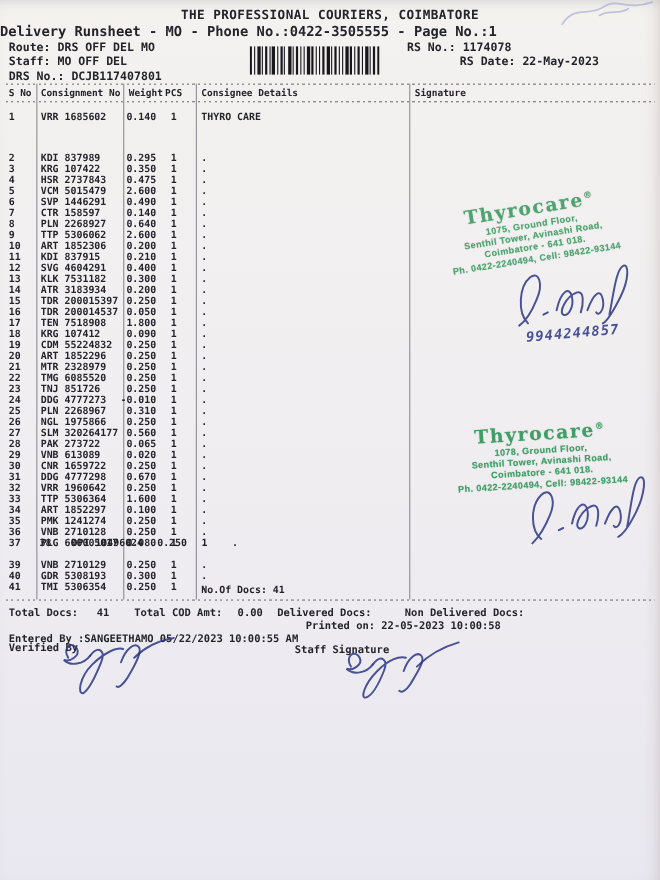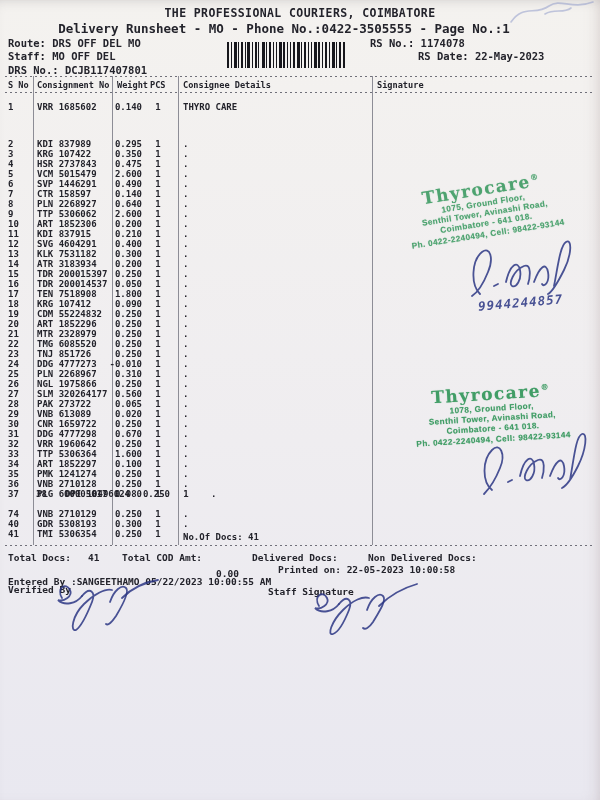--- a/index.html
+++ b/index.html
@@ -6,21 +6,21 @@
   .page{
     position:relative; width:600px; height:800px; overflow:hidden;
     background:linear-gradient(180deg,#f4f2ef 0%, #efedf0 55%, #e9e8f0 100%);
     font-family:"DejaVu Sans Mono","Liberation Mono",monospace;
     color:#23232b;
     box-shadow:inset -10px 0 16px -10px rgba(140,110,110,.28), inset 0 8px 14px -10px rgba(80,80,90,.25);
   }
   .abs{position:absolute; white-space:nowrap;}
   .b{font-weight:bold;}
   .title{top:6px; left:0; width:600px; text-align:center; font-size:11.5px; letter-spacing:.4px;}
-  .subtitle{top:21px; left:0; width:568px; text-align:center; font-size:12.5px;}
+  .subtitle{top:21px; left:0; width:568px; font-size:12.5px;}
   .meta{font-size:10.5px;}
   .dash{height:1px; background:repeating-linear-gradient(to right,#70707a 0 2px,transparent 2px 5px);}
   .vline{position:absolute; width:1px; background:#8d8d96; top:76px; height:469px;}
   .thead{font-size:8.6px; top:80px;}
   .t-row{position:absolute; left:0; width:600px; height:10px; font-size:9px; font-weight:bold; line-height:10px;}
   .c-sno{position:absolute; left:8px; width:22px;}
   .c-con{position:absolute; left:37px;}
   .c-wt{position:absolute; left:94px; width:48px; text-align:right;}
   .c-pcs{position:absolute; left:150px; width:16px; text-align:center;}
   .c-det{position:absolute; left:183px;}
@@ -375,21 +375,21 @@
         <span class="c-det">.</span>
       </div>
       <div class="t-row" style="top: 489px; margin-left: 28px;">
         <span class="c-sno">38</span>
         <span class="c-con">DPI 10496024</span>
         <span class="c-wt">0.250</span>
         <span class="c-pcs">1</span>
         <span class="c-det">.</span>
       </div>
       <div class="t-row" style="top: 509px;">
-        <span class="c-sno">74</span>
+        <span class="c-sno">39</span>
         <span class="c-con">VNB 2710129</span>
         <span class="c-wt">0.250</span>
         <span class="c-pcs">1</span>
         <span class="c-det">.</span>
       </div>
       <div class="t-row" style="top: 519px;">
         <span class="c-sno">40</span>
         <span class="c-con">GDR 5308193</span>
         <span class="c-wt">0.300</span>
         <span class="c-pcs">1</span>
@@ -435,21 +435,21 @@
     <path class="ink" d="M24,64 C14,56 14,34 24,24 C32,16 38,28 32,42 C28,52 22,62 16,68"></path>
     <path class="ink" d="M40,56 L44,54"></path>
     <path class="ink" d="M52,50 C56,32 64,28 66,38 C68,48 62,56 58,54 C54,52 60,38 70,34 C78,31 76,46 74,52"></path>
     <path class="ink" d="M82,50 C88,34 94,30 96,40 C98,50 92,56 90,52"></path>
     <path class="ink" d="M102,54 C106,32 108,10 114,8 C120,6 118,24 110,40 C104,52 98,60 94,62"></path>
   </svg>
 
   <div class="abs footer-line b" style="left:8px; top:552px;">Total Docs:</div>
   <div class="abs footer-line b" style="left:88px; top:552px;">41</div>
   <div class="abs footer-line b" style="left:122px; top:552px;">Total COD Amt:</div>
-  <div class="abs footer-line b" style="left:216px; top:552px;margin-top:16px;">0.00</div>
+  <div class="abs footer-line b" style="left:216px; top:552px;">0.00</div>
   <div class="abs footer-line b" style="left:252px; top:552px;">Delivered Docs:</div>
   <div class="abs footer-line b" style="left:368px; top:552px;">Non Delivered Docs:</div>
 
   <div class="abs footer-line b" style="left:8px; top:564px;margin-top:12px;">Entered By :SANGEETHAMO 05/22/2023 10:00:55 AM</div>
   <div class="abs footer-line b" style="left:278px; top:564px;">Printed on: 22-05-2023 10:00:58</div>
 
   <div class="abs footer-line b" style="left:8px; top:584px;">Verified By</div>
   <div class="abs footer-line b" style="left:268px; top:586px;">Staff Signature</div>
 
   <svg class="abs" style="left:48px; top:576px;" width="115" height="58" viewBox="0 0 115 58">

